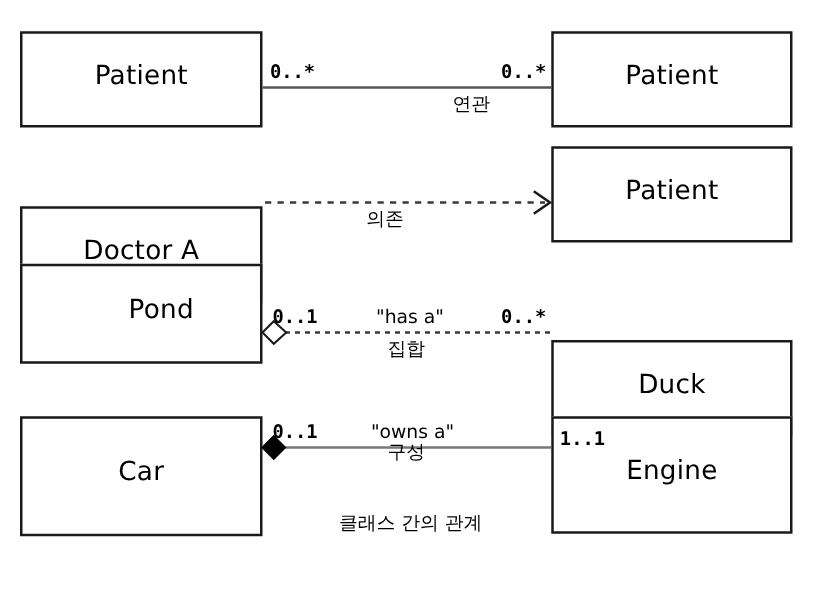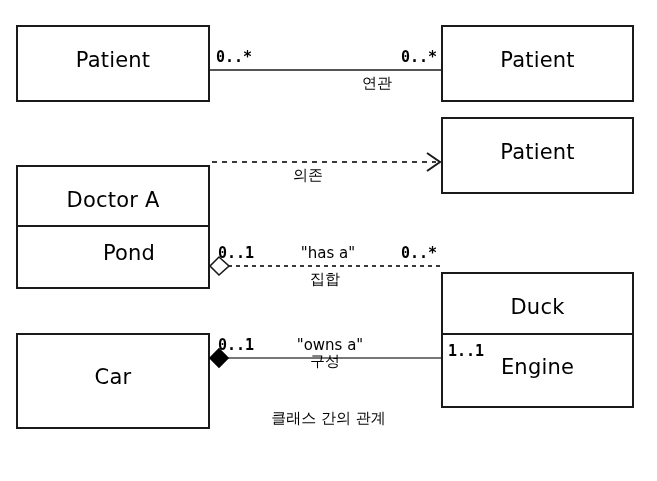--- a/index.html
+++ b/index.html
@@ -84,41 +84,41 @@
 <div id="diagram-root">
 
   <div class="class-box" style="left:16px; top:25px; width:194px; height:77px;">
     <span class="class-name">Patient</span>
   </div>
 
   <div class="class-box" style="left:16px; top:117px; width:194px; height:77px;margin-top:48px;">
     <span class="class-name">Doctor A</span>
   </div>
 
-  <div class="class-box" style="left:16px; top:225px; width:194px; height:64px;padding-left:32px;">
+  <div class="class-box" style="left:16px; top:211px; width:194px; height:80px;padding-left:32px;">
     <span class="class-name">Pond</span>
   </div>
 
   <div class="class-box" style="left:16px; top:333px; width:194px; height:96px;">
     <span class="class-name">Car</span>
   </div>
 
   <div class="class-box" style="left:441px; top:25px; width:193px; height:77px;">
     <span class="class-name">Patient</span>
   </div>
 
   <div class="class-box" style="left:441px; top:117px; width:193px; height:77px;">
     <span class="class-name">Patient</span>
   </div>
 
   <div class="class-box" style="left:441px; top:225px; width:193px; height:77px;margin-top:47px;">
     <span class="class-name">Duck</span>
   </div>
 
-  <div class="class-box" style="left:441px; top:333px; width:193px; height:75px;justify-content:center;">
+  <div class="class-box" style="left:441px; top:333px; width:193px; height:94px;justify-content:center;">
     <span class="class-name">Engine</span>
   </div>
 
   <svg id="connector-layer" viewBox="0 0 657 481" xmlns="http://www.w3.org/2000/svg">
 
     <line x1="210" y1="70" x2="441" y2="70" stroke="#555555" stroke-width="2"></line>
 
     <line x1="212" y1="162" x2="436" y2="162" stroke="#3a3a3a" stroke-width="2" stroke-dasharray="5,5"></line>
     <polyline points="427,153 440,162 427,171" fill="none" stroke="#1a1a1a" stroke-width="2"></polyline>
 

